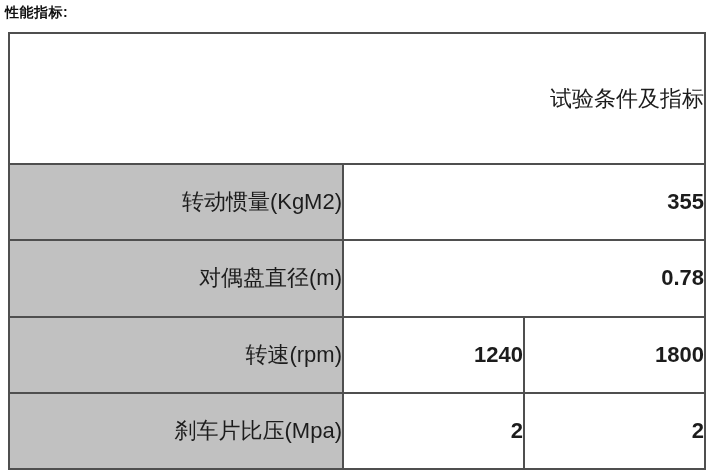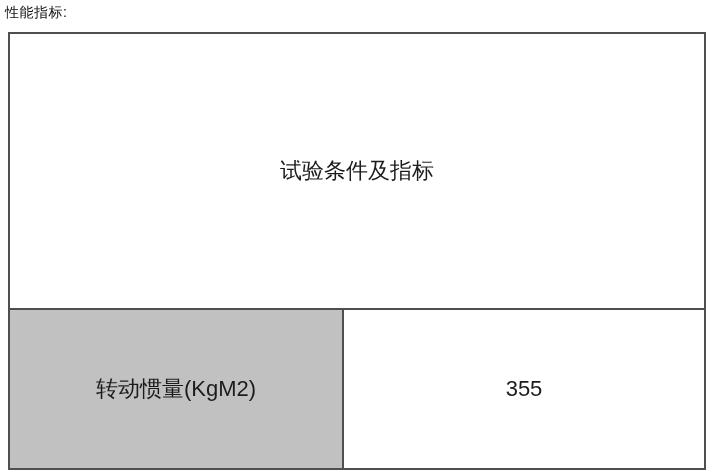--- a/index.html
+++ b/index.html
@@ -6,40 +6,40 @@
     --label-bg:#c1c1c1;
     --value-bg:#ffffff;
     --border:#4f4f4f;
     --text:#1c1c1c;
   }
   *{box-sizing:border-box;margin:0;padding:0;}
   html,body{width:711px;height:476px;background:#ffffff;overflow:hidden;}
   body{font-family:"Liberation Sans","DejaVu Sans",sans-serif;color:var(--text);position:relative;}
   .page-heading{
     position:absolute;left:5px;top:4px;
-    font-size:14px;font-weight:normal;color:#111;
+    font-size:14px;font-weight:bold;color:#111;
     letter-spacing:0.5px;
   }
   .spec-table{
     position:absolute;left:8px;top:32px;
     width:696px;height:438px;
     border-collapse:collapse;table-layout:fixed;
   }
   .spec-table td{
     border:2px solid var(--border);
-    text-align:center;vertical-align:middle;
+    text-align:right;vertical-align:middle;
     font-size:22px;color:var(--text);
     overflow:hidden;white-space:nowrap;
   }
   .title-cell{
     background:var(--value-bg);
     height:55px;font-size:23px;
   }
   .label-cell{background:var(--label-bg);}
-  .value-cell{background:var(--value-bg);}
+  .value-cell{background:var(--value-bg);font-weight:bold;}
   .data-row{height:32px;}
 </style>
 </head>
 <body>
 
 <div class="page-heading">性能指标:</div>
 
 <table class="spec-table">
   <colgroup>
     <col style="width:334px">
@@ -47,14 +47,28 @@
     <col style="width:181px">
   </colgroup>
   <tbody>
     <tr>
       <td class="title-cell" colspan="3">试验条件及指标</td>
     </tr>
   <tr class="data-row">
         <td class="label-cell">转动惯量(KgM2)</td>
         <td class="value-cell" colspan="2">355</td>
       </tr>
+      <tr class="data-row">
+        <td class="label-cell">对偶盘直径(m)</td>
+        <td class="value-cell" colspan="2">0.78</td>
+      </tr>
+      <tr class="data-row">
+        <td class="label-cell">转速(rpm)</td>
+        <td class="value-cell">1240</td>
+        <td class="value-cell">1800</td>
+      </tr>
+      <tr class="data-row">
+        <td class="label-cell">刹车片比压(Mpa)</td>
+        <td class="value-cell">2</td>
+        <td class="value-cell">2</td>
+      </tr>
     </tbody>
 </table>
 
 </body></html>

